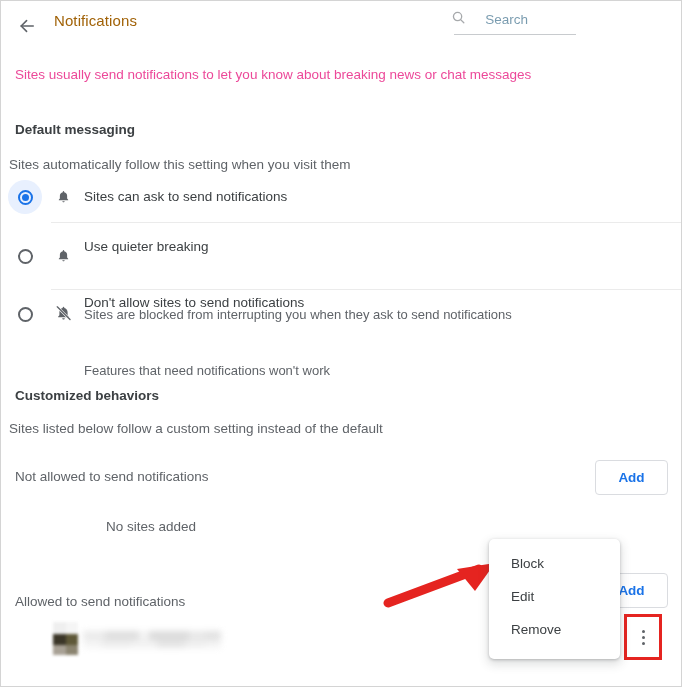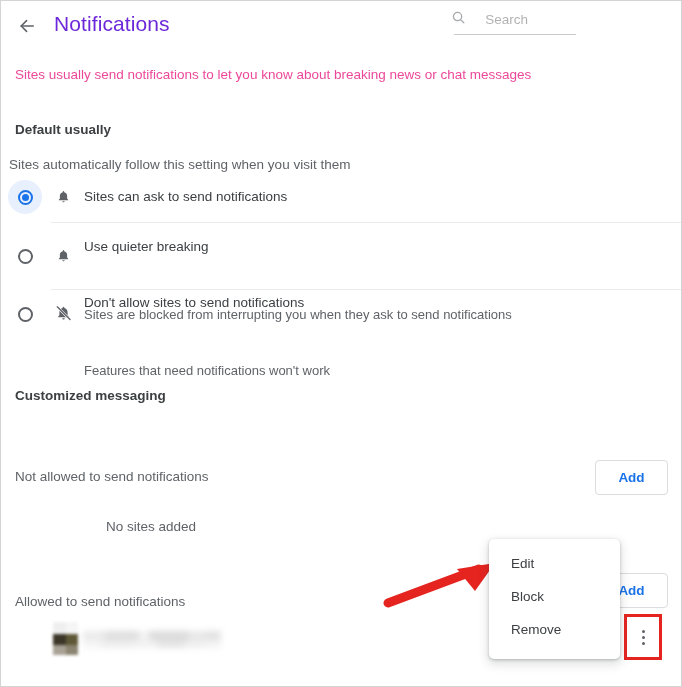--- a/index.html
+++ b/index.html
@@ -29,30 +29,30 @@
   .back-btn {
     position: absolute; left: 10px; top: 9px;
     width: 32px; height: 32px;
     border-radius: 50%;
     display: flex; align-items: center; justify-content: center;
     cursor: pointer;
   }
   .back-btn svg { display: block; }
   .page-title {
     position: absolute; left: 53px; top: 11px;
-    font-size: 21px; color: #6d28d9;
+    font-size: 15px; color: #a16207;
     letter-spacing: .1px;
   }
   .search-area {
     position: absolute; right: 155px; top: 9px;
     display: flex; align-items: center; gap: 7px;
     opacity: .55;
   }
   .search-area .s-label {
-    font-size: 13.5px; color: #737373; margin-left: 12px;
+    font-size: 13.5px; color: #0c4a6e; margin-left: 12px;
   }
   .search-underline {
     position: absolute; right: 107px; top: 33px;
     width: 122px; height: 1px; background: #9aa0a6; opacity: .55;
   }
 
   
   .watermark {
     position: absolute; left: 438px; top: 2px;
     font-size: 29px;
@@ -247,21 +247,21 @@
         </svg>
       </span>
       <span class="s-label">Search</span>
     </div>
     <div class="search-underline"></div>
   </div>
 
 
   <div class="intro">Sites usually send notifications to let you know about breaking news or chat messages</div>
 
-  <div class="section-head" style="top:121px;">Default usually</div>
+  <div class="section-head" style="top:121px;">Default messaging</div>
   <div class="section-sub" style="top:156px;">Sites automatically follow this setting when you visit them</div>
 
   <div class="radio-row" style="top:178px; height:36px;">
     <div class="radio-outer selected" style="top:1px;">
       <div class="radio-circle on">
           <div class="radio-dot"></div>
         </div>
     </div>
     <div class="row-icon" style="top:8px;">
       <svg width="15" height="16" viewBox="0 0 24 24" fill="#5f6368">
@@ -299,21 +299,22 @@
         <path fill="#5f6368" d="M12 2.4c-.62 0-1.12.5-1.12 1.12v.74C8.1 4.78 6.2 7.2 6.2 10.1v4.2l-1.7 1.9v1.1h15v-1.1l-1.7-1.9v-4.2c0-2.9-1.9-5.32-4.68-5.84v-.74c0-.62-.5-1.12-1.12-1.12z"></path>
         <path fill="#5f6368" d="M10.2 18.6c0 .99.81 1.8 1.8 1.8s1.8-.81 1.8-1.8z"></path>
         <line x1="3.2" y1="2.6" x2="21.2" y2="20.6" stroke="#ffffff" stroke-width="3.4"></line>
         <line x1="3.2" y1="2.6" x2="21.2" y2="20.6" stroke="#5f6368" stroke-width="1.9" stroke-linecap="round"></line>
       </svg>
     </div>
     <div class="row-label" style="top:4px;">Don't allow sites to send notifications</div>
     <div class="row-desc" style="top:24px;">Features that need notifications won't work</div>
   </div>
 
-  <div class="section-head" style="top:387px;">Customized messaging</div>
+  <div class="section-head" style="top:387px;">Customized behaviors</div>
+  <div class="section-sub" style="top:420px;">Sites listed below follow a custom setting instead of the default</div>
 
   <div class="list-label" style="top:468px;">Not allowed to send notifications</div>
   <button class="add-btn" style="left:594px; top:459px;">Add</button>
   <div class="empty-text" style="top:518px;">No sites added</div>
 
   <div class="list-label" style="top:593px;">Allowed to send notifications</div>
   <button class="add-btn" style="left:594px; top:572px;">Add</button>
 
   <div class="site-row">
     <div class="site-favicon">
@@ -346,18 +347,18 @@
       <span></span>
   </div>
   <div class="kebab-highlight"></div>
 
   <svg class="red-arrow" width="128" height="56" viewBox="0 0 128 56">
     <path d="M5,46 L96,12" stroke="#e52420" stroke-width="9" stroke-linecap="round" fill="none"></path>
     <path d="M112,6 L74,12 L92,34 Z" fill="#e52420"></path>
   </svg>
 
   <div class="context-menu">
+    <div class="menu-item">Block</div>
     <div class="menu-item">Edit</div>
-    <div class="menu-item">Block</div>
     <div class="menu-item">Remove</div>
   </div>
 
 </div>
 
 </body></html>

